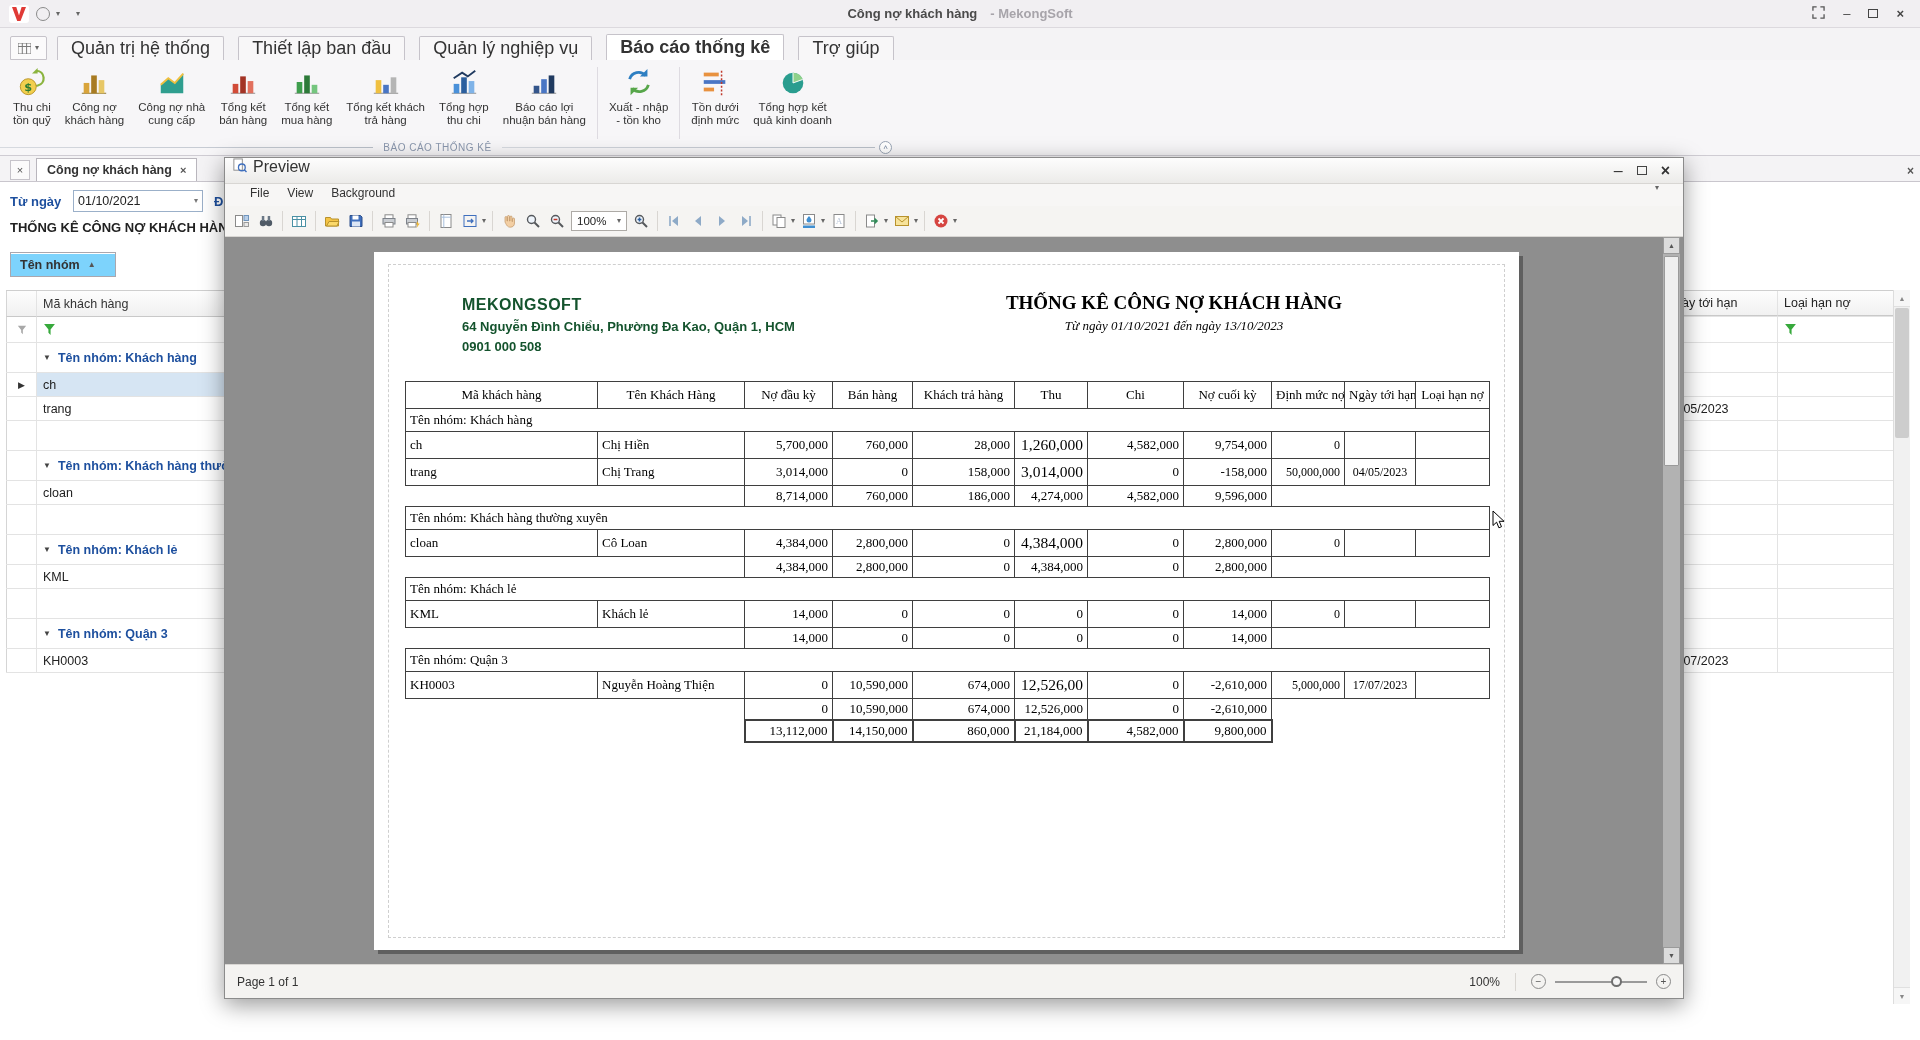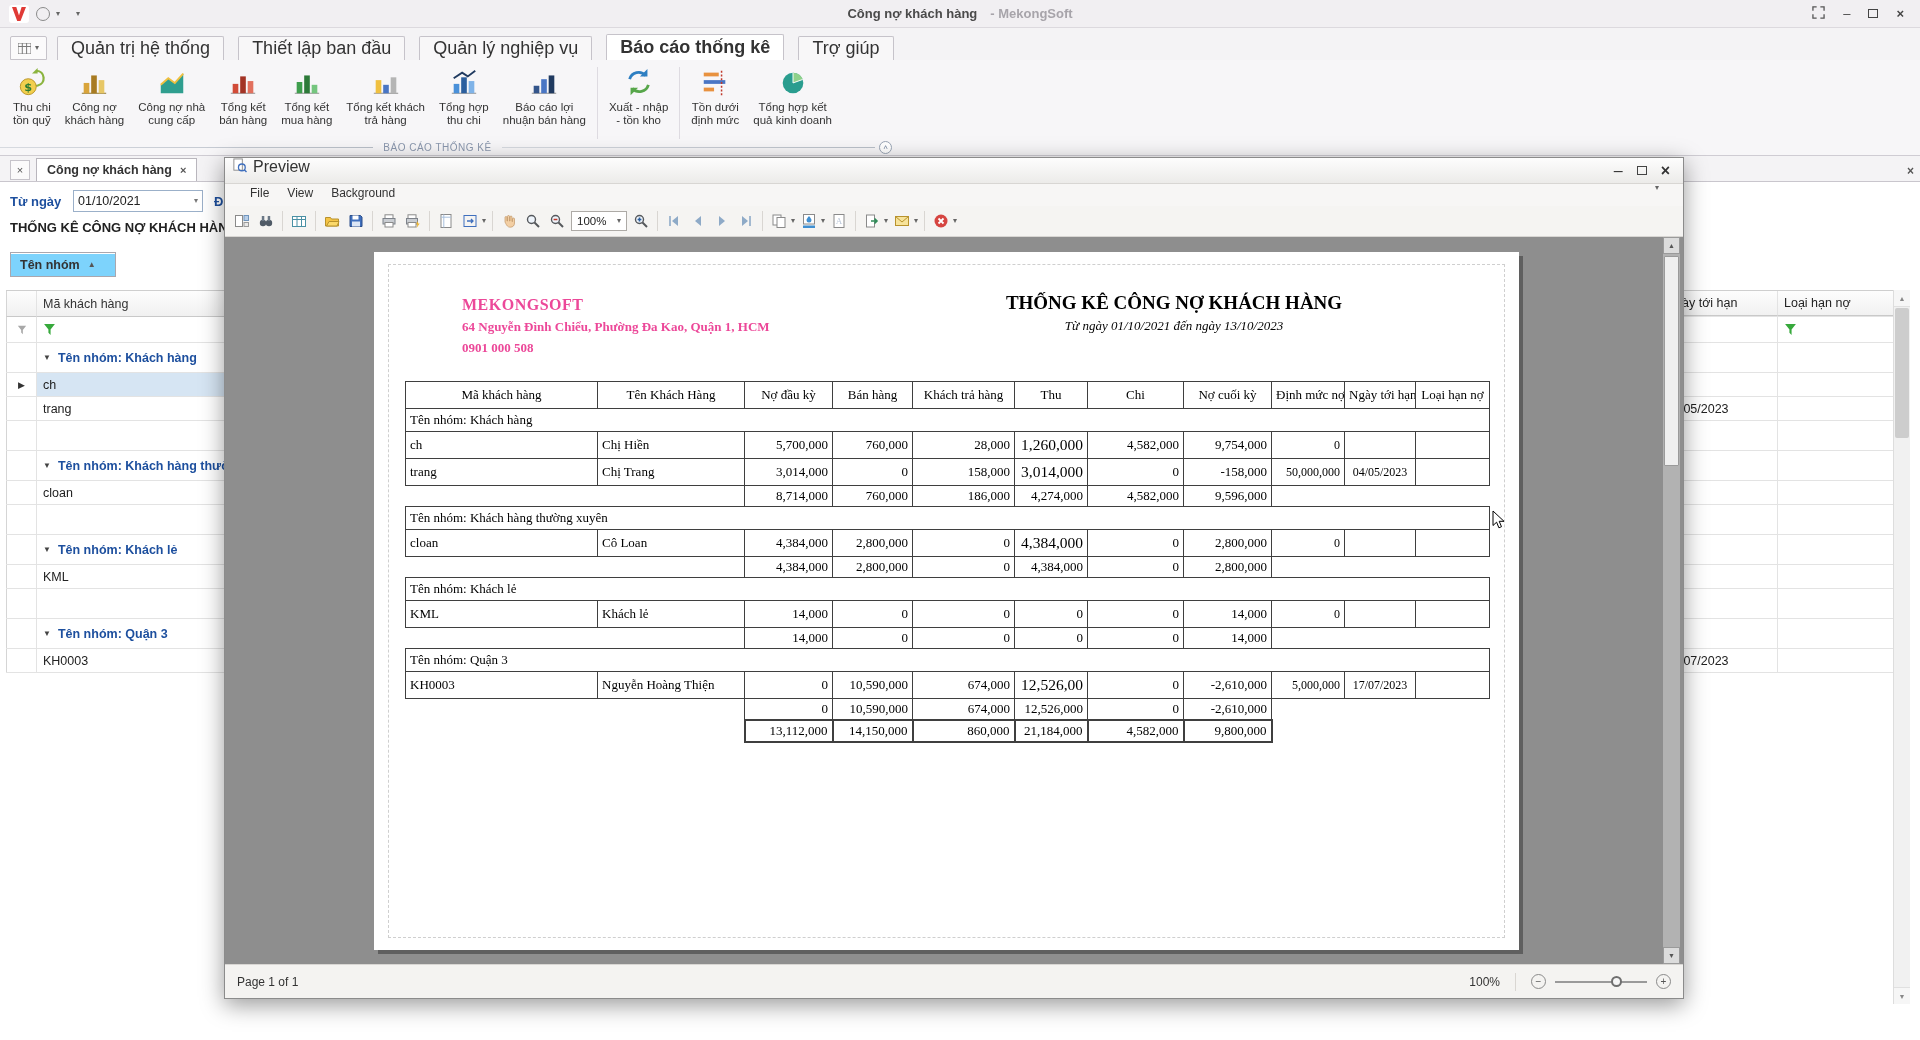--- a/index.html
+++ b/index.html
@@ -86,21 +86,21 @@
 .pv-menu .overflow{margin-left:auto;padding-right:8px}
 .pv-toolbar{height:31px;display:flex;align-items:center;background:#f5f4f2;border-bottom:1px solid #d8d6d3;padding:0 5px}
 .tbi{width:24px;height:24px;display:flex;align-items:center;justify-content:center;border-radius:2px}
 .tbi-dd{display:flex;align-items:center;margin-right:2px}
 .tbsep{width:1px;height:20px;background:#d9d6d2;margin:0 4px}
 .zoombox{display:flex;align-items:center;justify-content:space-between;border:1px solid #adaaa6;background:#fff;height:20px;padding:0 5px;font-size:11.5px;width:56px;margin:0 2px}
 .navdis{opacity:.55}
 .pv-doc{position:absolute;top:79px;left:0;right:0;bottom:34px;background:#8e8e8e;overflow:hidden}
 .page{position:absolute;left:149px;top:15px;width:1145px;height:698px;background:#fff;box-shadow:4px 4px 0 rgba(0,0,0,.33)}
 .pg-margin{position:absolute;left:14px;top:12px;right:14px;bottom:12px;border:1px dashed #cfcfcf}
-.company{position:absolute;left:88px;top:44px;font-family:Liberation Serif, serif;color:#ec4899}
+.company{position:absolute;left:88px;top:44px;font-family:Liberation Sans, sans-serif;color:#14532d}
 .company .cname{font-size:16px;font-weight:bold;letter-spacing:.5px}
 .company .cline{font-size:13px;font-weight:bold;margin-top:5px}
 .rpt-titleblock{position:absolute;left:470px;top:40px;width:660px;text-align:center;font-family:"Liberation Serif",serif;color:#000}
 .rpt-title{font-size:19px;font-weight:bold}
 .rpt-sub{font-size:13px;font-style:italic;margin-top:4px}
 .rpt{position:absolute;left:31px;top:129px;border-collapse:collapse;table-layout:fixed;width:1084px;font-family:"Liberation Serif",serif;font-size:13px;color:#000}
 .rpt th,.rpt td{border:1px solid #3f3f3f;padding:3px 4px;overflow:hidden;white-space:nowrap}
 .rpt th{font-weight:normal;text-align:center;height:27px}
 .rpt tr.drow td{height:27px}
 .rpt tr.grp td{height:22px;text-align:left}

